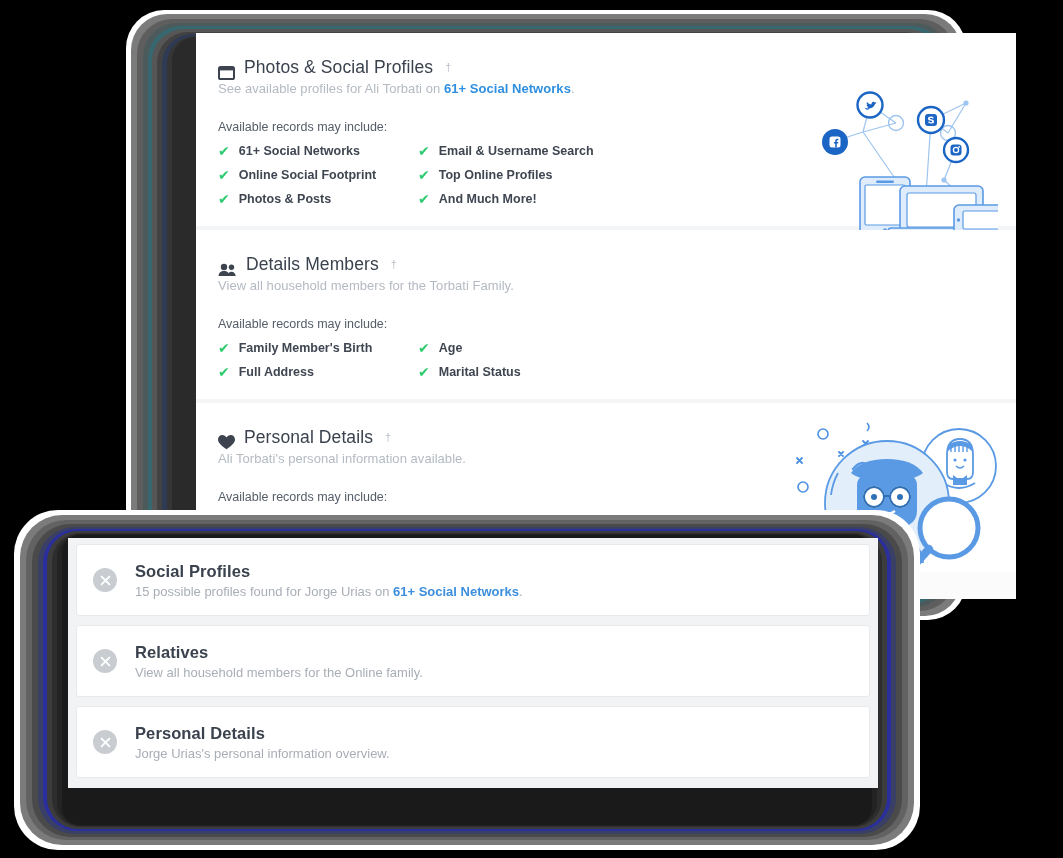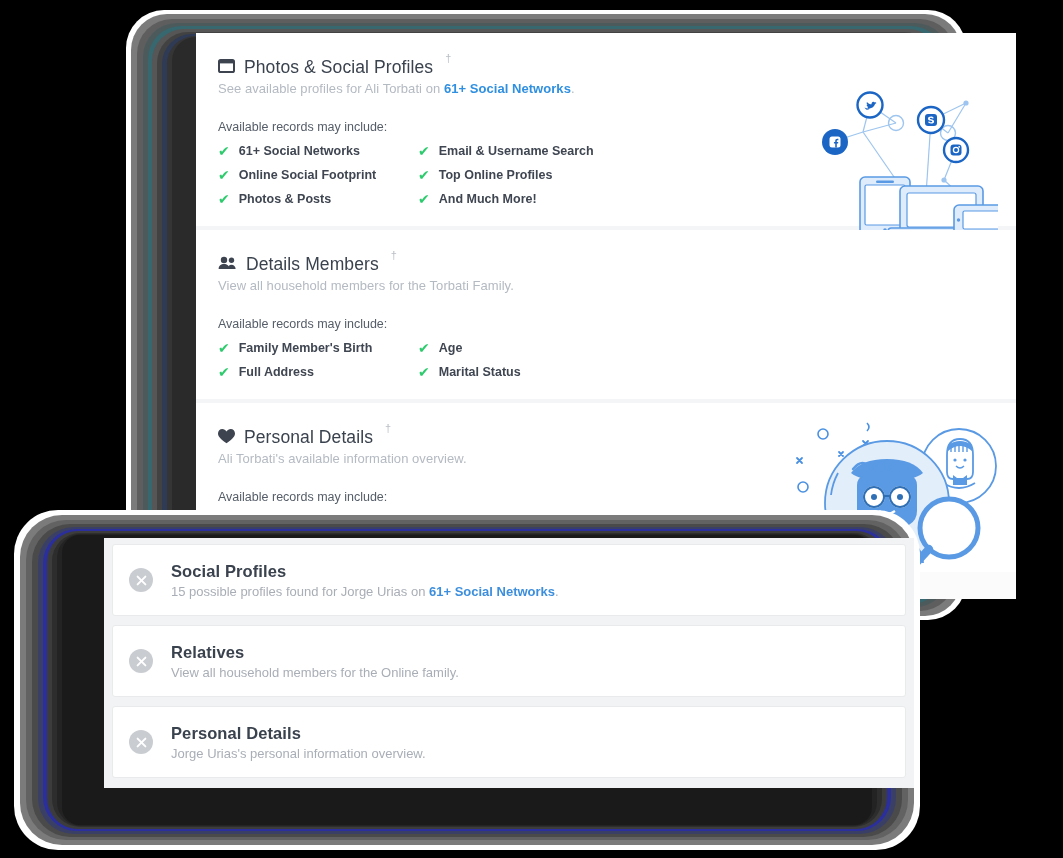--- a/index.html
+++ b/index.html
@@ -60,21 +60,21 @@
   .section {
     position: relative;
     background: #ffffff;
     padding: 24px 22px 20px 22px;
     box-sizing: border-box;
   }
   .sec-gap { height: 4px; background: #f4f5f7; }
 
   .sec-head {
     display: flex;
-    align-items: flex-start;
+    align-items: flex-end;
     gap: 9px;
   }
   .sec-icon {
     display: inline-flex;
     align-items: center;
     justify-content: center;
     color: #3d4450;
     line-height: 1;
     position: relative;
     top: 2px;
@@ -142,21 +142,20 @@
   
   .front-panel {
     position: absolute;
     left: 68px;
     top: 538px;
     width: 810px;
     height: 250px;
     background: #f2f3f5;
     padding: 6px 8px;
     box-sizing: border-box;
-    margin-left: 36px;
   }
   .row-card {
     background: #ffffff;
     border: 1px solid #e9eaec;
     border-radius: 3px;
     height: 72px;
     margin-bottom: 9px;
     display: flex;
     align-items: center;
     padding-left: 16px;
@@ -410,21 +409,21 @@
     <div class="sec-head">
       <span class="sec-icon">
         <svg width="17" height="15" viewBox="0 0 17 15">
           <path d="M8.5 14.2 C1.2 9.2 0 6.4 0 4.4 C0 1.9 1.9 0 4.3 0 C6 0 7.6 1 8.5 2.4 C9.4 1 11 0 12.7 0 C15.1 0 17 1.9 17 4.4 C17 6.4 15.8 9.2 8.5 14.2Z" fill="#3d4450"></path>
         </svg>
       </span>
       <span class="sec-title">Personal Details</span>
       <span class="dagger">†</span>
     </div>
     <div class="sec-sub">
-      <span>Ali Torbati's available information overview.</span>
+      <span>Ali Torbati's personal information available.</span>
     </div>
     <div class="avail">Available records may include:</div>
     <div class="feat-grid">
       <div class="feat">
           <span class="chk">✔</span>
           <span>Birth Month/Year</span>
         </div>
       <div class="feat">
           <span class="chk">✔</span>
           <span>Marital Status</span>

